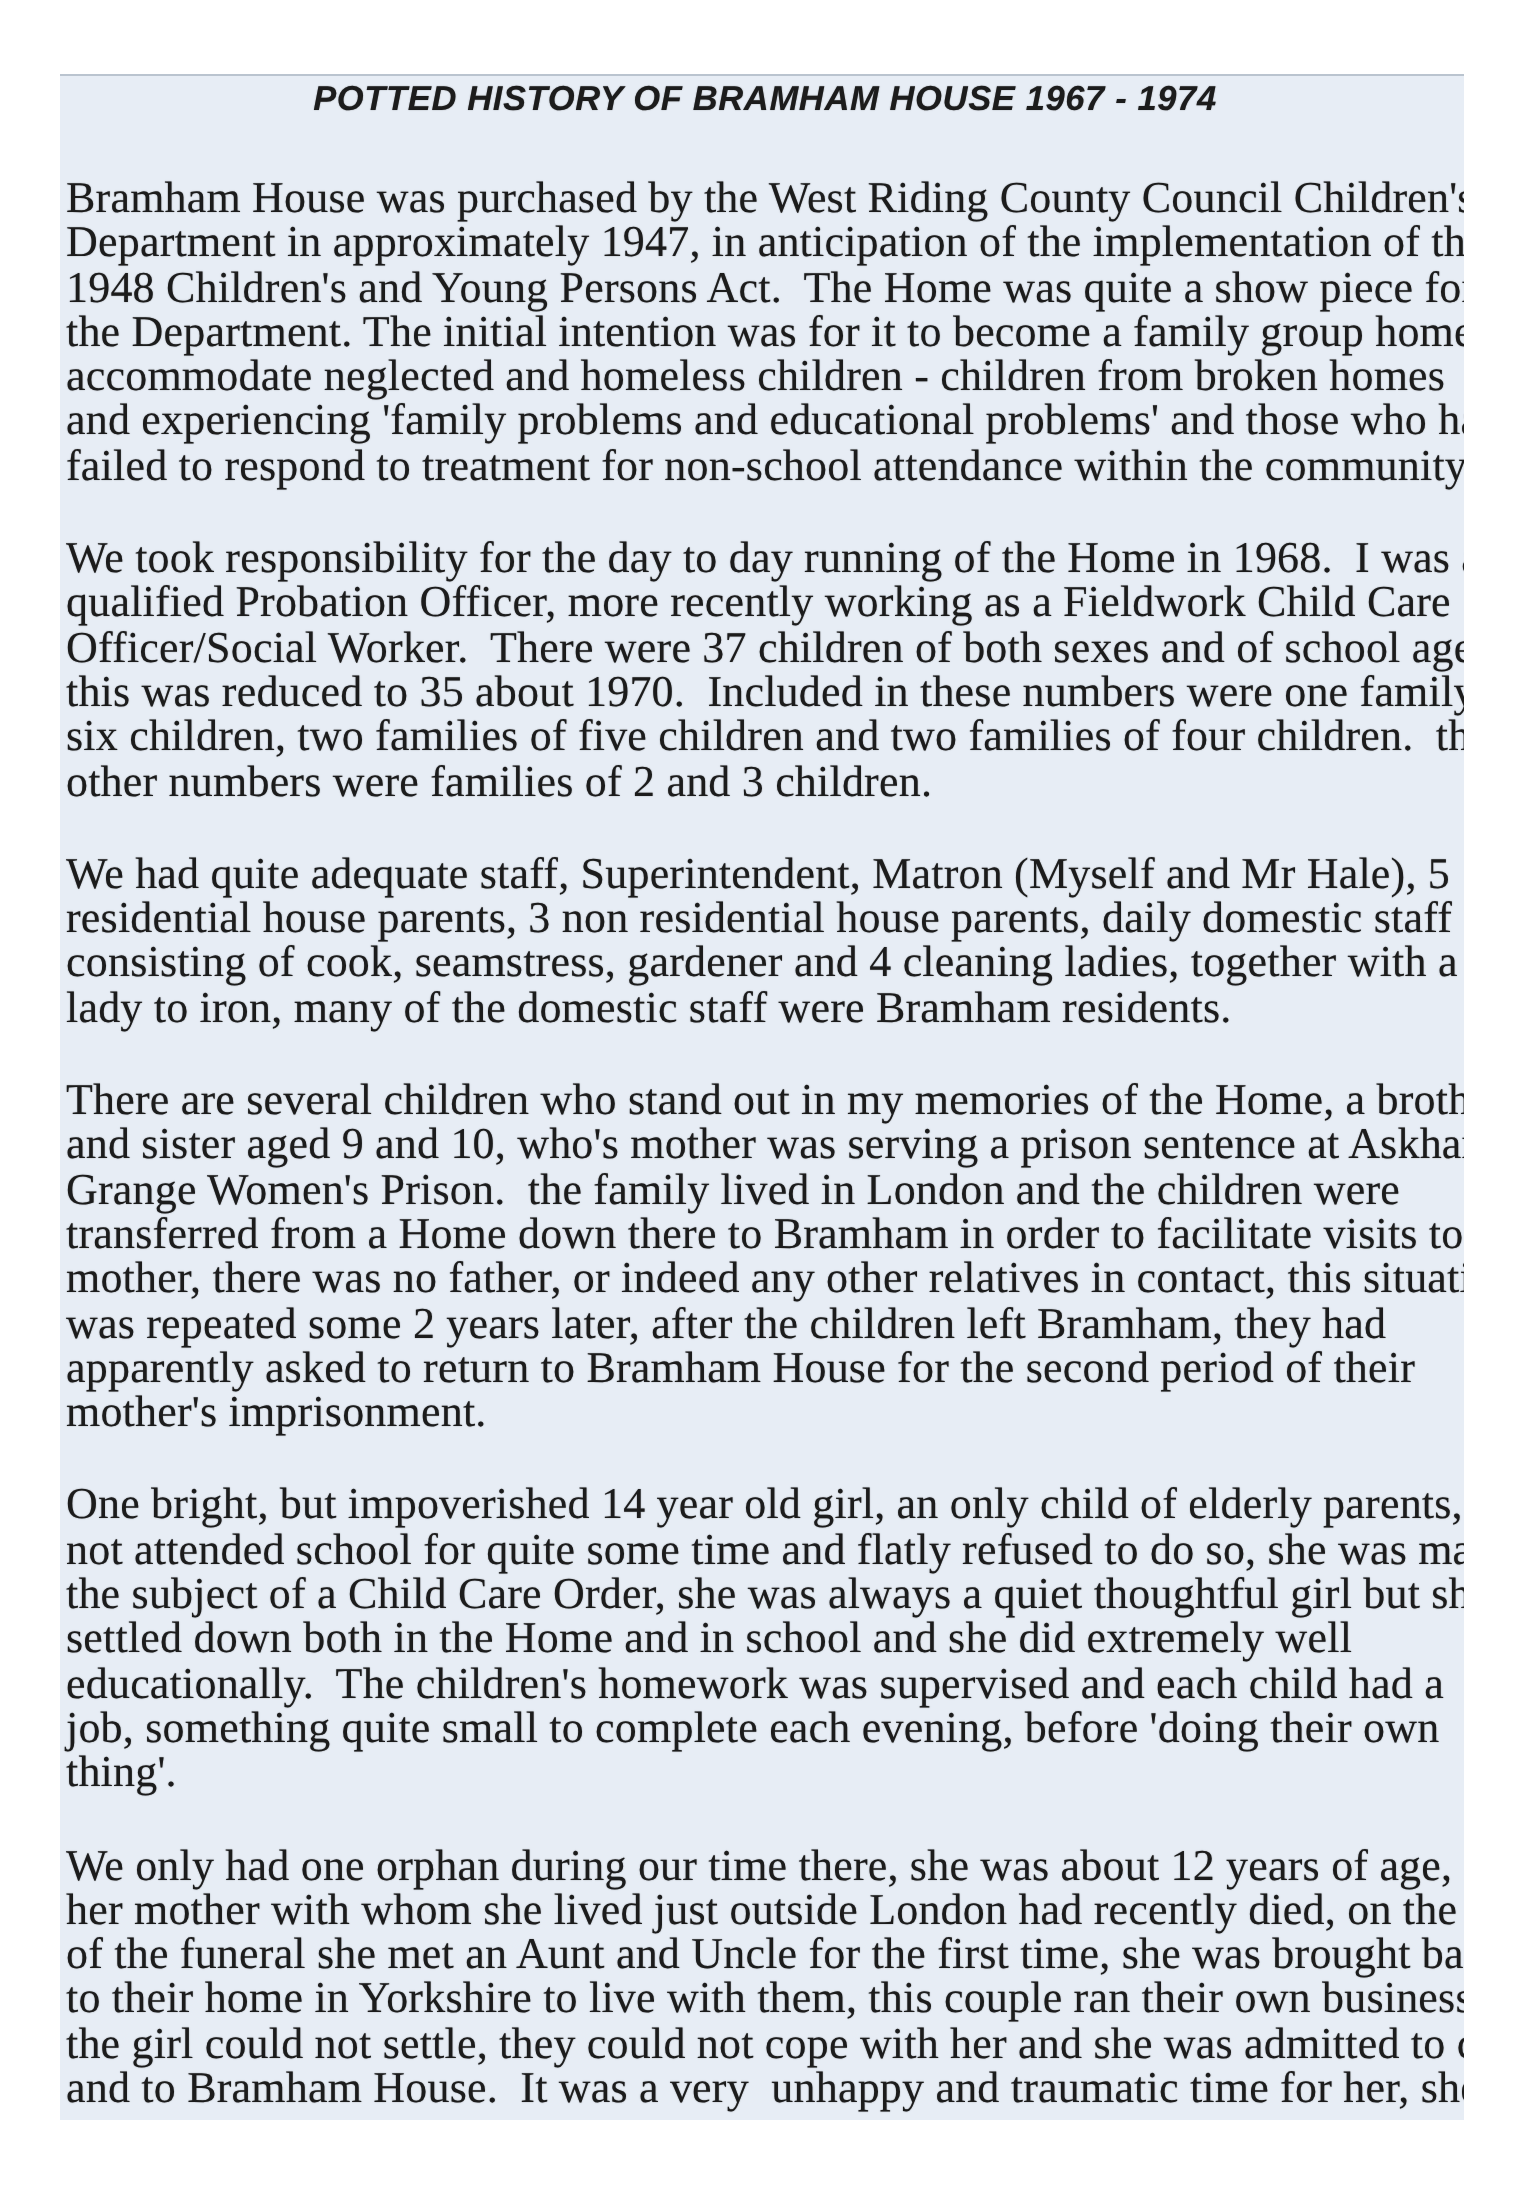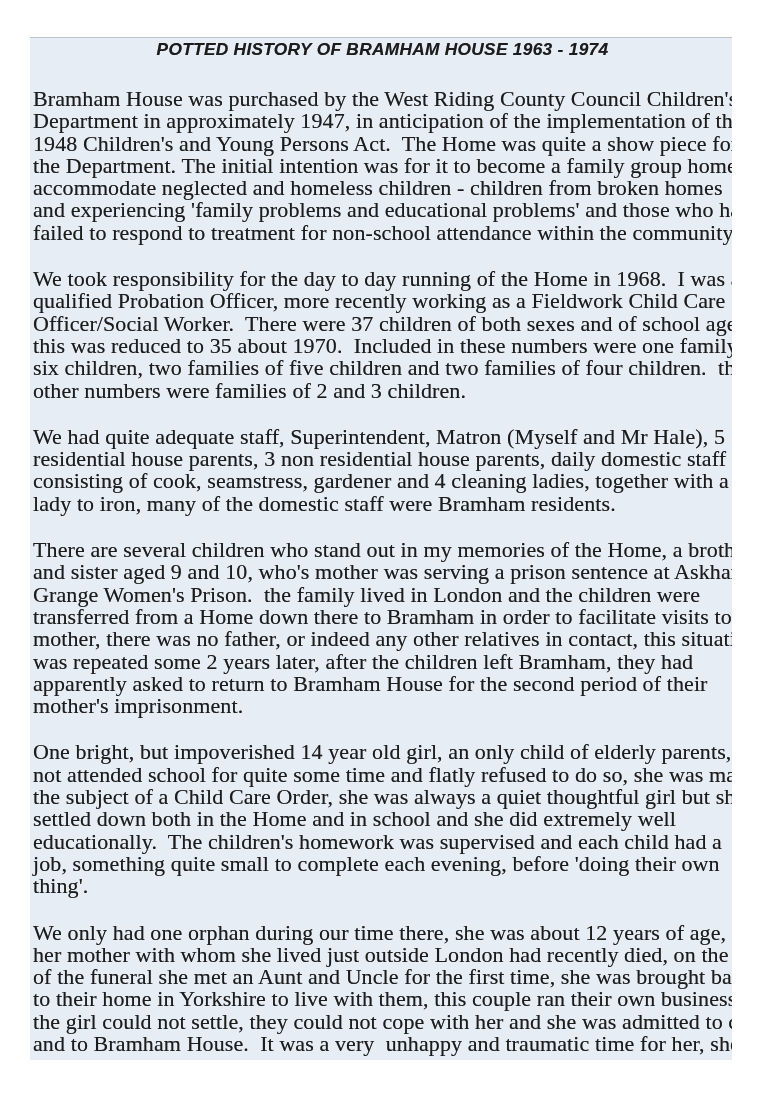--- a/index.html
+++ b/index.html
@@ -46,21 +46,21 @@
     white-space: pre;
     letter-spacing: 0.1px;
     font-family: Liberation Serif, serif;
   }
 </style>
 </head>
 <body>
 
 <div class="viewport">
   <div class="scan-page">
-    <div class="doc-title">POTTED HISTORY OF BRAMHAM HOUSE 1963 - 1974</div>
+    <div class="doc-title">POTTED HISTORY OF BRAMHAM HOUSE 1967 - 1974</div>
     <div class="para">Bramham House was purchased by the West Riding County Council Children's
 Department in approximately 1947, in anticipation of the implementation of the
 1948 Children's and Young Persons Act.  The Home was quite a show piece for
 the Department. The initial intention was for it to become a family group home to
 accommodate neglected and homeless children - children from broken homes
 and experiencing 'family problems and educational problems' and those who had
 failed to respond to treatment for non-school attendance within the community.</div>
     <div class="para">We took responsibility for the day to day running of the Home in 1968.  I was a
 qualified Probation Officer, more recently working as a Fieldwork Child Care
 Officer/Social Worker.  There were 37 children of both sexes and of school age,

